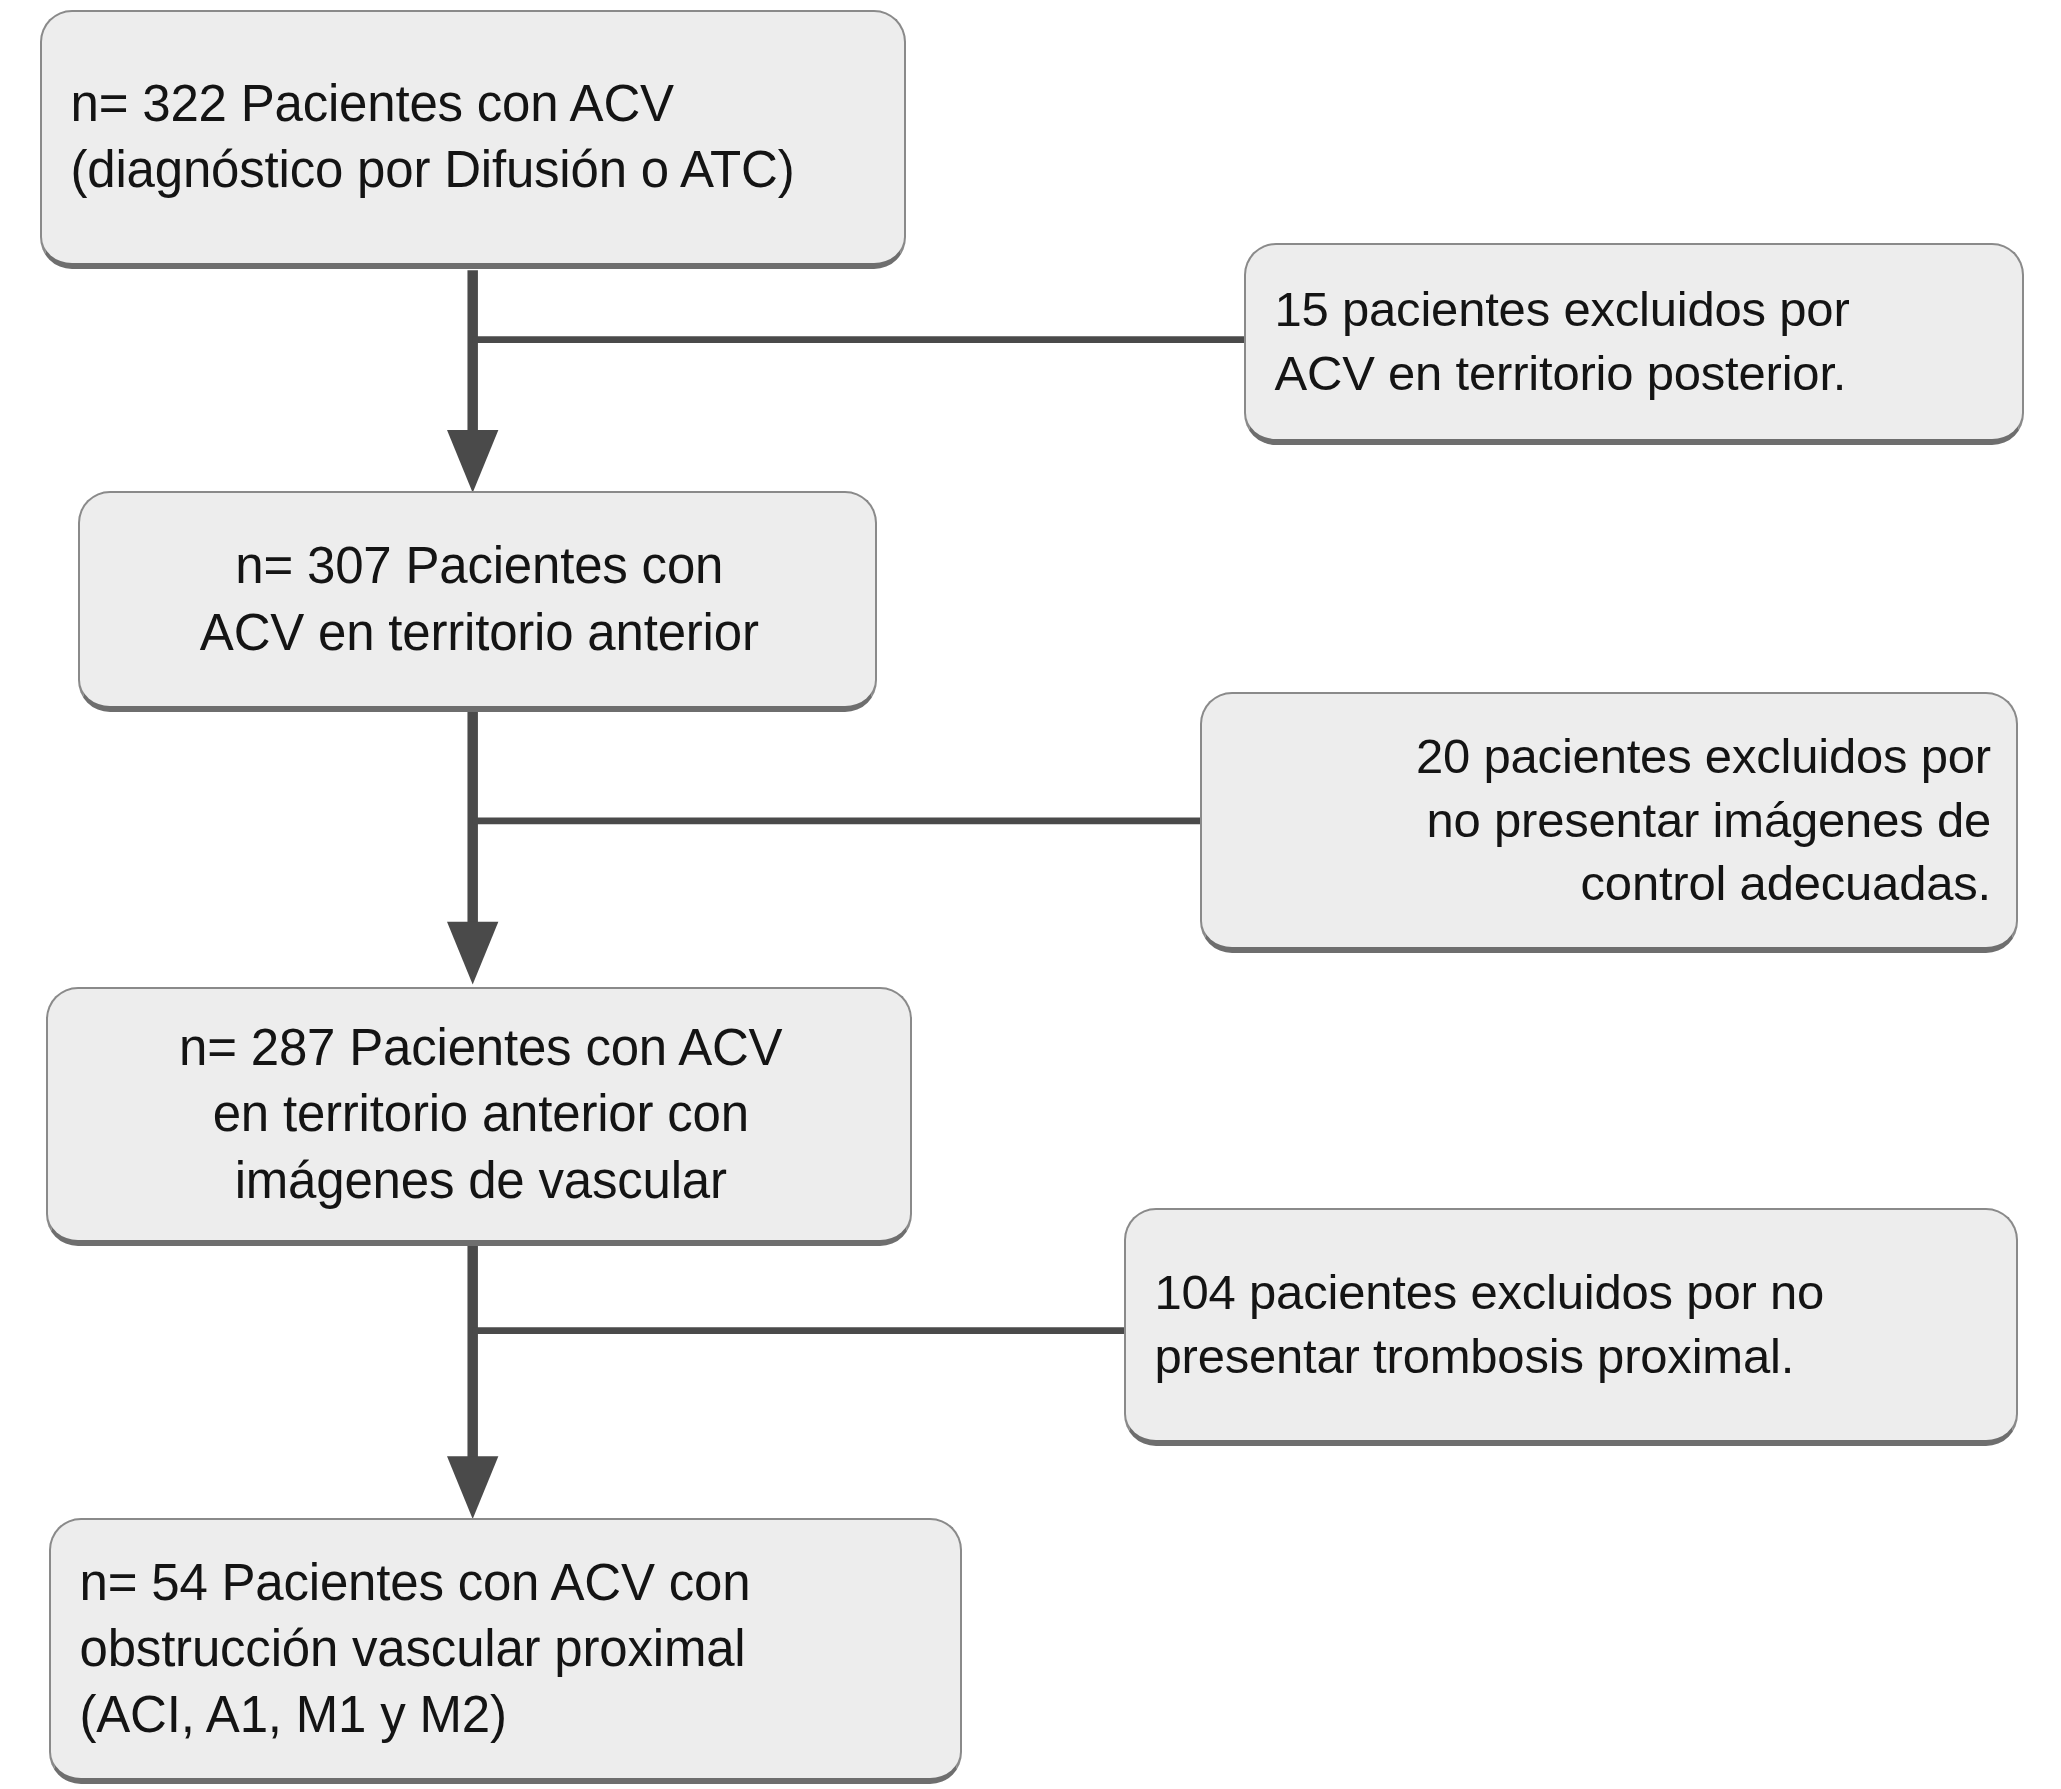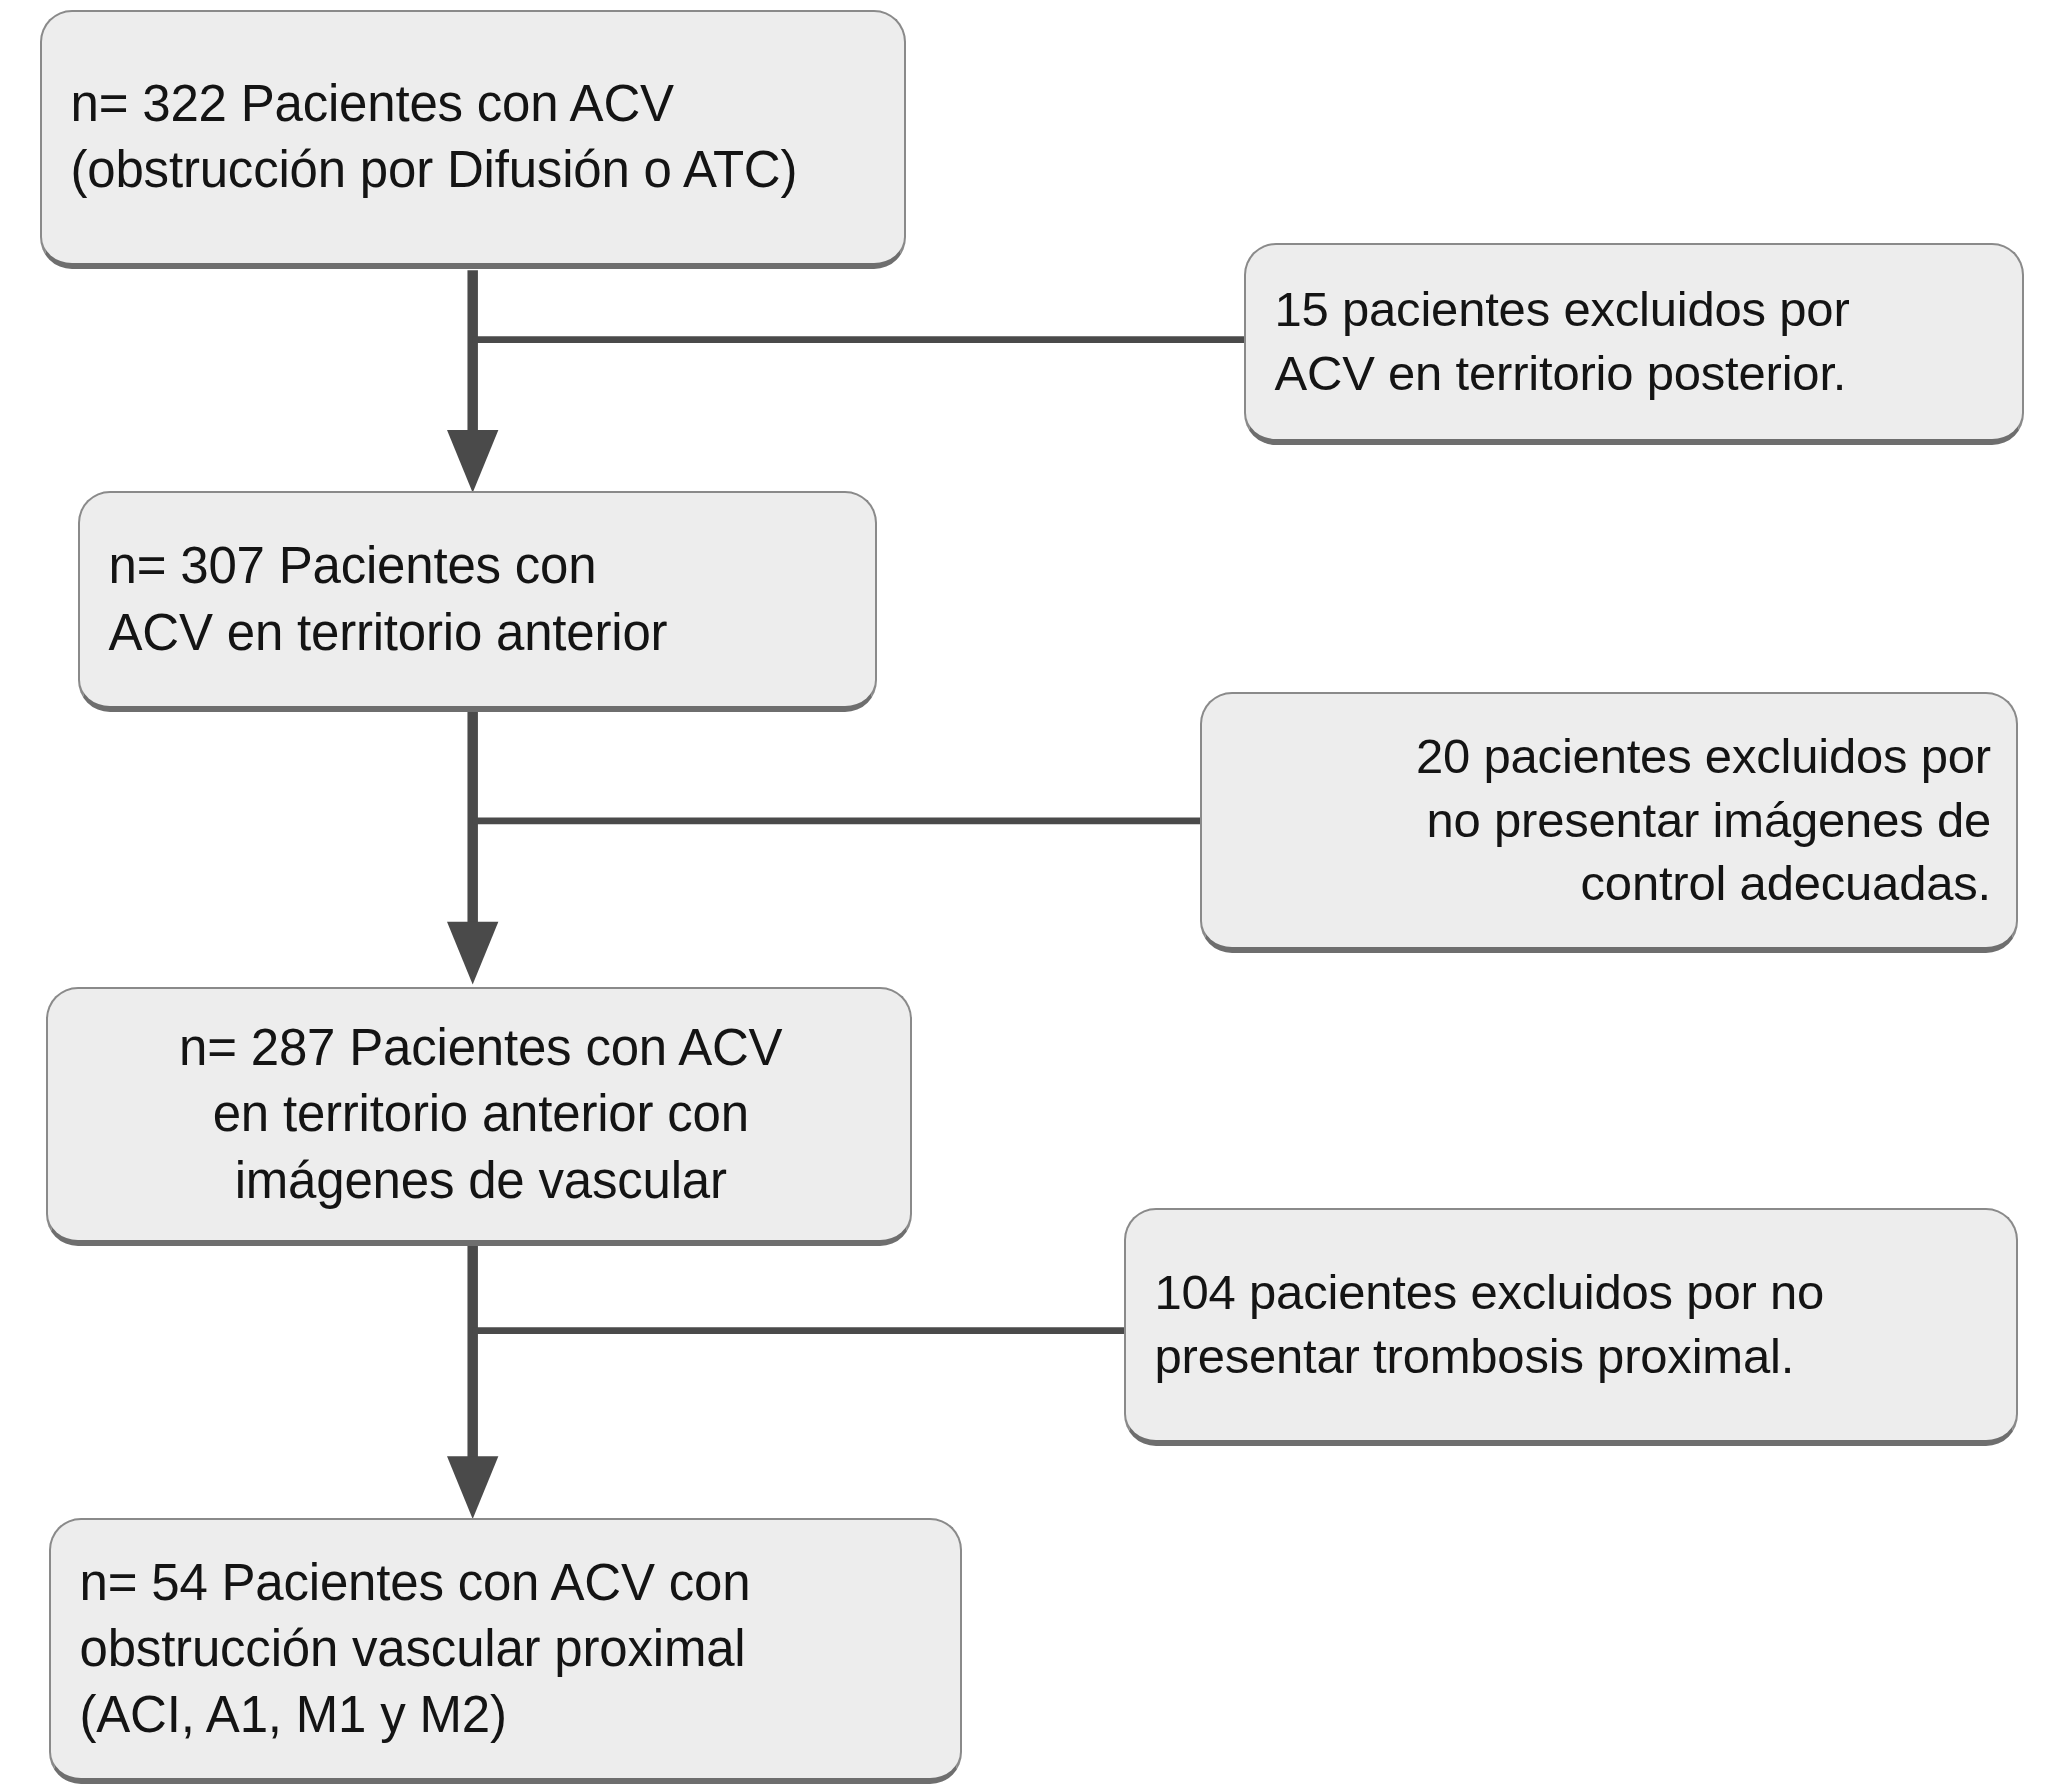--- a/index.html
+++ b/index.html
@@ -85,29 +85,29 @@
       <polygon points="470,1531 524,1531 497,1597" fill="#4a4a4a"></polygon>
     </g>
 
     <g>
       <line x1="497" y1="1399" x2="1182" y2="1399" stroke="#4a4a4a" stroke-width="7"></line>
     </g>
   </svg>
 
   <div class="node main" id="node-322" style="left:40px; top:9.5px; width:866px; height:259px;">
     <span class="line">n= 322 Pacientes con ACV</span>
-    <span class="line">(obstrucción por Difusión o ATC)</span>
+    <span class="line">(diagnóstico por Difusión o ATC)</span>
   </div>
 
   <div class="node exclusion" id="excl-15" style="left:1244px; top:243px; width:780px; height:202px;">
     <span class="line">15 pacientes excluidos por</span>
     <span class="line">ACV en territorio posterior.</span>
   </div>
 
-  <div class="node main" id="node-307" style="left:78px; top:491px; width:799px; height:221px;">
+  <div class="node main" id="node-307" style="left:78px; top:491px; width:799px; height:221px;text-align:center;">
     <span class="line">n= 307 Pacientes con</span>
     <span class="line">ACV en territorio anterior</span>
   </div>
 
   <div class="node exclusion" id="excl-20" style="left:1200px; top:692px; width:818px; height:261px;text-align:right;">
     <span class="line">20 pacientes excluidos por</span>
     <span class="line">no presentar imágenes de</span>
     <span class="line">control adecuadas.</span>
   </div>
 

